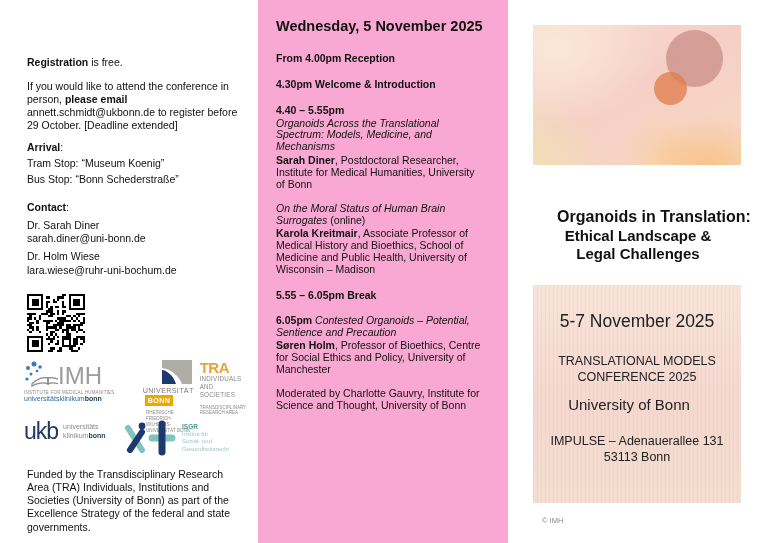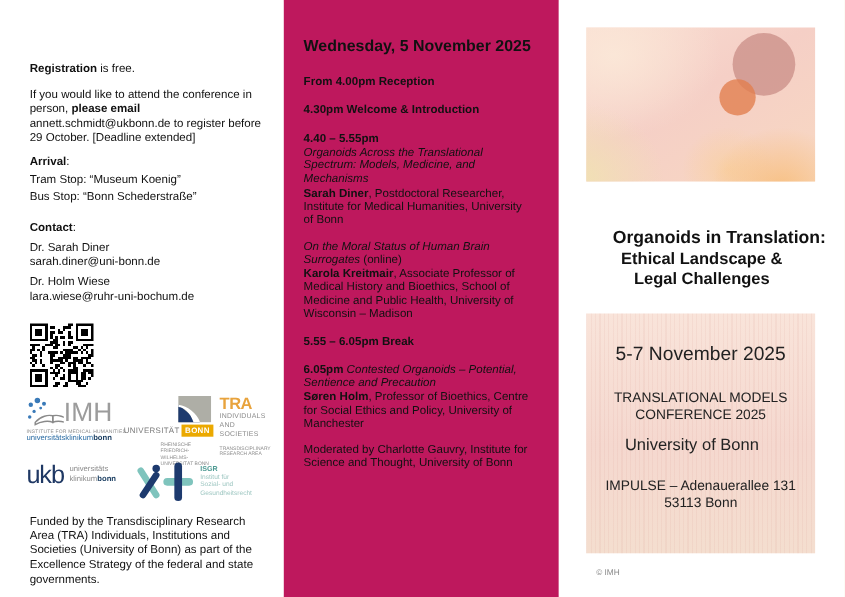--- a/index.html
+++ b/index.html
@@ -27,21 +27,21 @@
   
   .imh{width:84px;}
   .imh-top{display:flex;align-items:flex-end;}
   .imh-abbr{font-size:24px;color:#9c9c9c;font-weight:500;letter-spacing:0;line-height:1;}
   .imh-sub1{font-size:4.5px;color:#8b8b8b;letter-spacing:.2px;margin-top:2px;white-space:nowrap;}
   .imh-sub2{font-size:7px;color:#2b6ca3;white-space:nowrap;}
   .imh-sub2 .dark{color:#163a5e;font-weight:bold;}
   
   .unibonn{width:86px;margin-left:4px;display:flex;flex-direction:column;align-items:flex-end;}
   .ub-mark{width:30px;height:24px;margin-right:2px;}
-  .ub-line{display:flex;align-items:center;margin-top:2px;}
+  .ub-line{display:flex;align-items:flex-start;margin-top:2px;flex-direction:column;}
   .ub-name{font-size:7.2px;color:#7a7a7a;letter-spacing:.3px;}
   .ub-bonn{font-size:7.2px;color:#fff;background:#eba900;font-weight:bold;padding:1px 3px;margin-left:2px;letter-spacing:.3px;}
   .ub-sub{font-size:4.5px;color:#8b8b8b;text-align:left;margin-top:4px;align-self:flex-start;margin-left:34px;line-height:1.3;}
   
   .tra{width:52px;margin-left:6px;}
   .tra-abbr{font-size:15px;font-weight:bold;color:#e8a33d;letter-spacing:-.5px;line-height:1;}
   .tra-l{font-size:6.3px;color:#8b8b8b;letter-spacing:.2px;line-height:1.25;}
   .tra-sub{font-size:4.5px;color:#8b8b8b;margin-top:6px;line-height:1.3;}
   
   .ukb{display:flex;align-items:center;width:86px;}
@@ -49,22 +49,22 @@
   .ukb-text{font-size:7px;color:#8b8b8b;margin-left:5px;line-height:1.25;}
   .ukb-text .dark{color:#163a5e;font-weight:bold;}
   
   .isgr{display:flex;align-items:center;margin-left:14px;}
   .isgr-icon{width:52px;height:36px;}
   .isgr-text{margin-left:6px;}
   .isgr-abbr{font-size:6.5px;font-weight:bold;color:#4e9a93;line-height:1.2;}
   .isgr-l{font-size:6px;color:#9fc7c2;line-height:1.25;}
 
   
-  .panel-mid{position:absolute;left:258px;top:0;width:250px;height:543px;background:#be185d;
-             box-sizing:border-box;padding:35px 24px 0 18px;font-size:10.5px;line-height:1.13;}
+  .panel-mid{position:absolute;left:258px;top:0;width:250px;height:543px;background:#f9a8d4;
+             box-sizing:border-box;padding:19px 24px 0 18px;font-size:10.5px;line-height:1.13;}
   .panel-mid p{margin:0;}
   .day-head{font-size:14.5px;font-weight:bold;margin:0 0 18px 0;line-height:1.1;}
   .mb14{margin-bottom:14px!important;}
   .mb13{margin-bottom:13px!important;}
   .mb12{margin-bottom:12px!important;}
   .mb2{margin-bottom:2px!important;}
   .mb1{margin-bottom:1px!important;}
 
   
   .panel-right{position:absolute;left:508px;top:0;width:260px;height:543px;background:#fff;}

